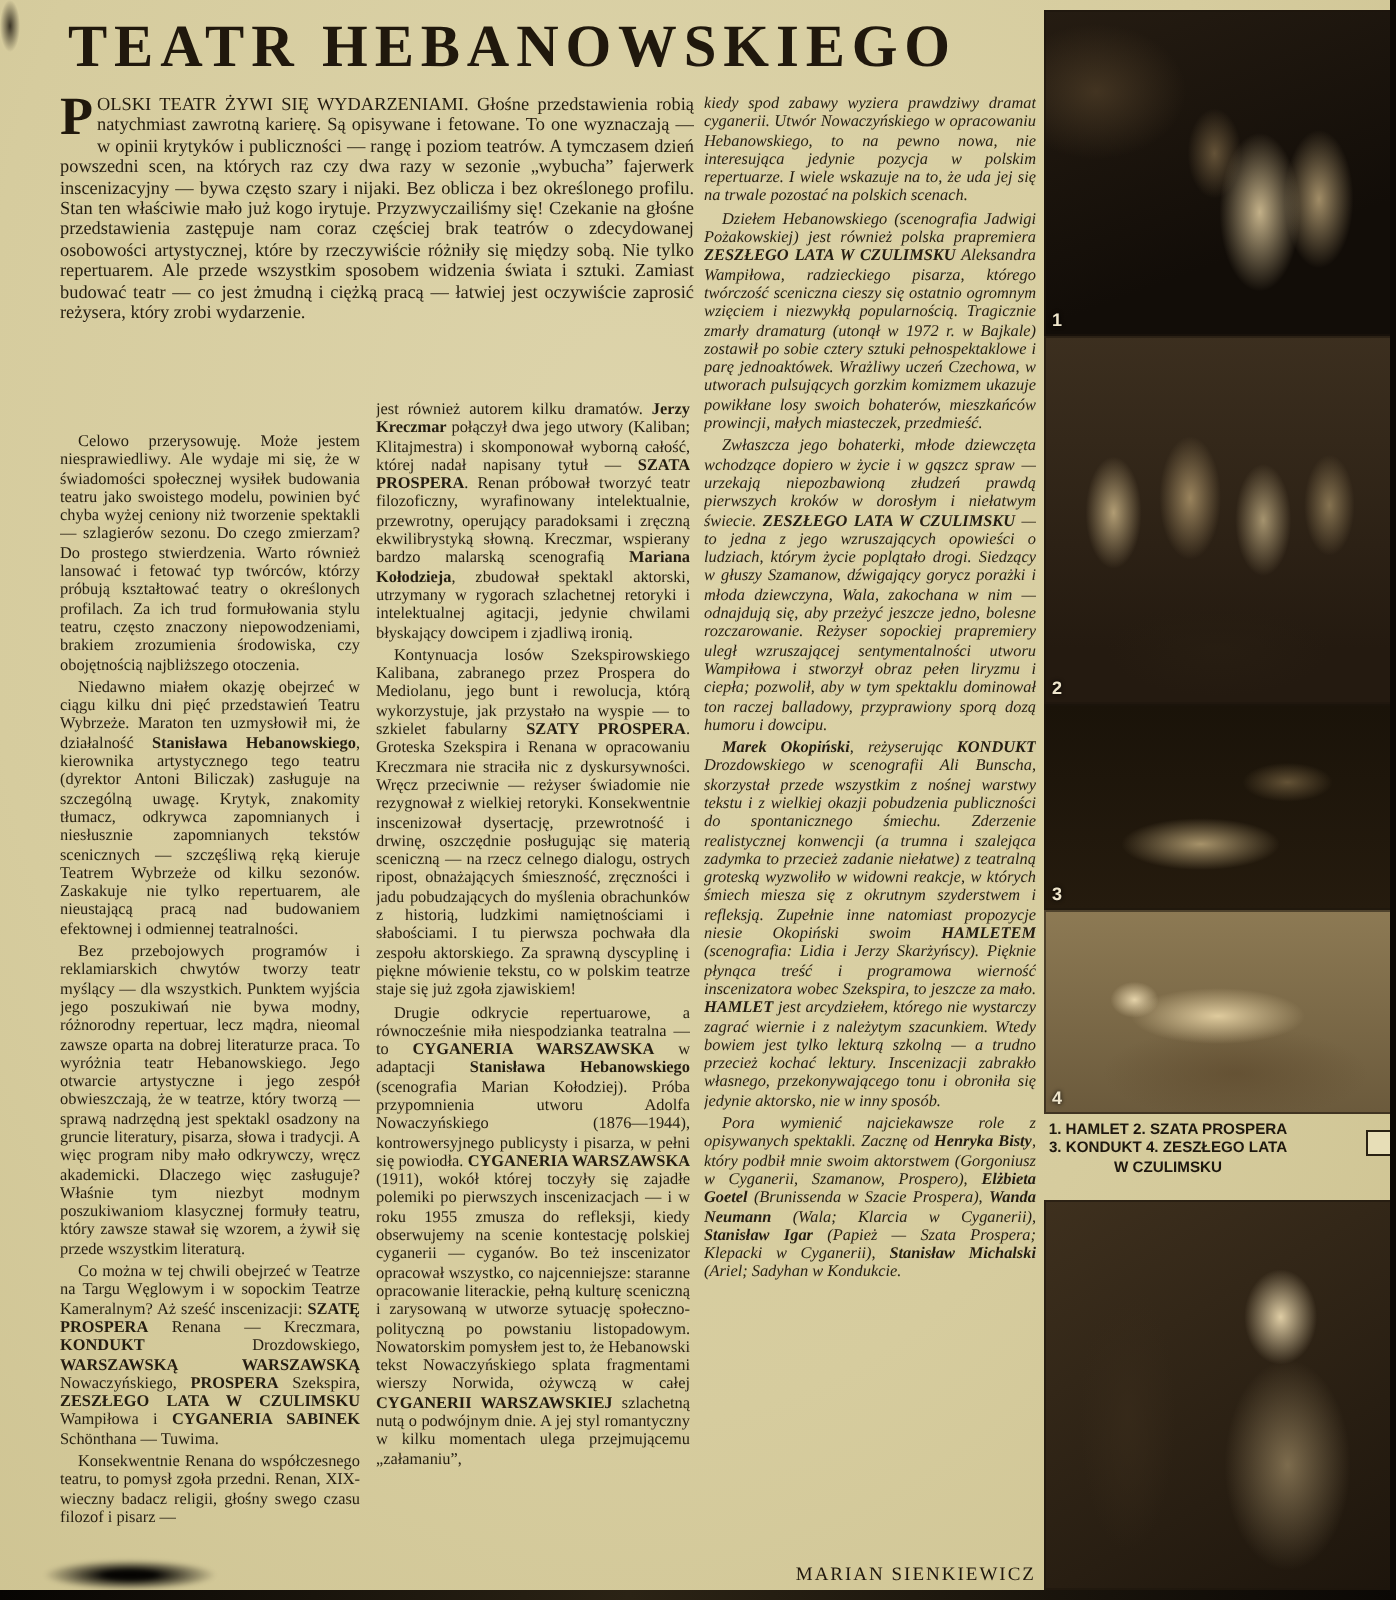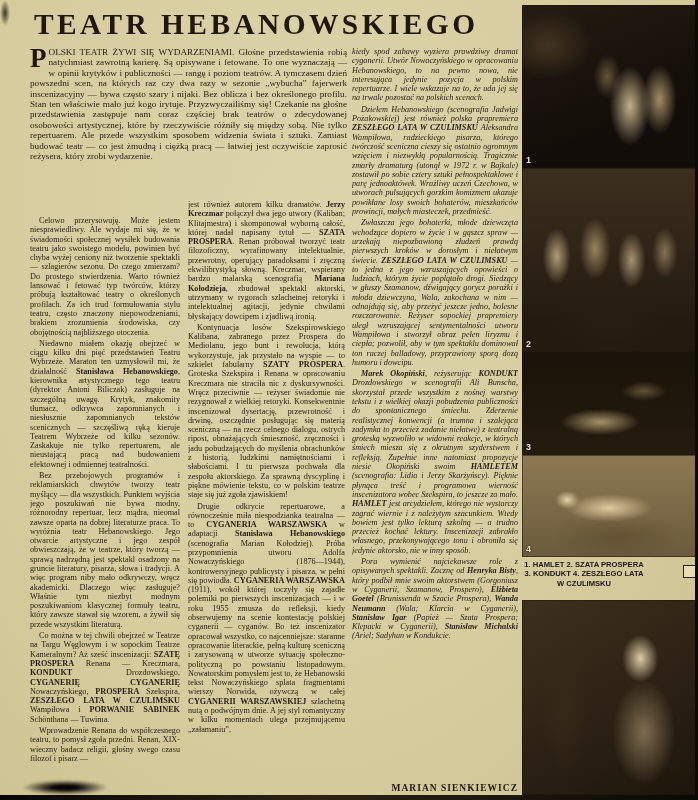--- a/index.html
+++ b/index.html
@@ -50,21 +50,21 @@
   }
   .col { position: absolute; font-size: 8.2px; line-height: 9.3px; }
   .col p { margin: 0 0 2px 0; text-indent: 9px; }
   .no-first-indent p:first-child { text-indent: 0; }
   .col-a { left: 30px;  top: 216px; width: 150px; height: 592px; }
   .col-b { left: 188px; top: 200px; width: 157px; height: 592px; }
   .col-c { left: 352px; top: 47px;  width: 166px; height: 733px; font-style: italic; }
   .author {
     position: absolute;
     left: 352px; top: 783px; width: 166px;
-    font-size: 9.5px; font-weight: bold;
+    font-size: 9.5px; font-weight: normal;
     letter-spacing: 1px;
     text-align: right;
     color: #20180d;
   }
   
   .photos { position: absolute; left: 522px; top: 0; width: 174px; height: 800px; }
   .photo { position: absolute; left: 0; width: 174px; box-shadow: 0 0 0 1px rgba(30,22,12,.55) inset; }
   .photo-num {
     position: absolute; left: 4px; bottom: 3px;
     font-family: "Liberation Sans", sans-serif;
@@ -145,22 +145,22 @@
     <div class="title">TEATR HEBANOWSKIEGO</div>
 
     <div class="textblock intro">
       <span class="dropcap">P</span><span>OLSKI TEATR ŻYWI SIĘ WYDARZENIAMI. Głośne przedstawienia robią natychmiast zawrotną karierę. Są opisywane i fetowane. To one wyznaczają — w opinii krytyków i publiczności — rangę i poziom teatrów. A tymczasem dzień powszedni scen, na których raz czy dwa razy w sezonie „wybucha” fajerwerk inscenizacyjny — bywa często szary i nijaki. Bez oblicza i bez określonego profilu. Stan ten właściwie mało już kogo irytuje. Przyzwyczailiśmy się! Czekanie na głośne przedstawienia zastępuje nam coraz częściej brak teatrów o zdecydowanej osobowości artystycznej, które by rzeczywiście różniły się między sobą. Nie tylko repertuarem. Ale przede wszystkim sposobem widzenia świata i sztuki. Zamiast budować teatr — co jest żmudną i ciężką pracą — łatwiej jest oczywiście zaprosić reżysera, który zrobi wydarzenie.</span>
     </div>
 
     <div class="textblock col col-a">
         <p>Celowo przerysowuję. Może jestem niesprawiedliwy. Ale wydaje mi się, że w świadomości społecznej wysiłek budowania teatru jako swoistego modelu, powinien być chyba wyżej ceniony niż tworzenie spektakli — szlagierów sezonu. Do czego zmierzam? Do prostego stwierdzenia. Warto również lansować i fetować typ twórców, którzy próbują kształtować teatry o określonych profilach. Za ich trud formułowania stylu teatru, często znaczony niepowodzeniami, brakiem zrozumienia środowiska, czy obojętnością najbliższego otoczenia.</p>
         <p>Niedawno miałem okazję obejrzeć w ciągu kilku dni pięć przedstawień Teatru Wybrzeże. Maraton ten uzmysłowił mi, że działalność <b>Stanisława Hebanowskiego</b>, kierownika artystycznego tego teatru (dyrektor Antoni Biliczak) zasługuje na szczególną uwagę. Krytyk, znakomity tłumacz, odkrywca zapomnianych i niesłusznie zapomnianych tekstów scenicznych — szczęśliwą ręką kieruje Teatrem Wybrzeże od kilku sezonów. Zaskakuje nie tylko repertuarem, ale nieustającą pracą nad budowaniem efektownej i odmiennej teatralności.</p>
         <p>Bez przebojowych programów i reklamiarskich chwytów tworzy teatr myślący — dla wszystkich. Punktem wyjścia jego poszukiwań nie bywa modny, różnorodny repertuar, lecz mądra, nieomal zawsze oparta na dobrej literaturze praca. To wyróżnia teatr Hebanowskiego. Jego otwarcie artystyczne i jego zespół obwieszczają, że w teatrze, który tworzą — sprawą nadrzędną jest spektakl osadzony na gruncie literatury, pisarza, słowa i tradycji. A więc program niby mało odkrywczy, wręcz akademicki. Dlaczego więc zasługuje? Właśnie tym niezbyt modnym poszukiwaniom klasycznej formuły teatru, który zawsze stawał się wzorem, a żywił się przede wszystkim literaturą.</p>
-        <p>Co można w tej chwili obejrzeć w Teatrze na Targu Węglowym i w sopockim Teatrze Kameralnym? Aż sześć inscenizacji: <b>SZATĘ PROSPERA</b> Renana — Kreczmara, <b>KONDUKT</b> Drozdowskiego, <b>CYGANERIĘ CYGANERIĘ</b> Nowaczyńskiego, <b>PROSPERA</b> Szekspira, <b>ZESZŁEGO LATA W CZULIMSKU</b> Wampiłowa i <b>PORWANIE SABINEK</b> Schönthana — Tuwima.</p>
-        <p>Wprowadzenie Renana do współczesnego teatru, to pomysł zgoła przedni. Renan, XIX-wieczny badacz religii, głośny swego czasu filozof i pisarz —</p>
+        <p>Co można w tej chwili obejrzeć w Teatrze na Targu Węglowym i w sopockim Teatrze Kameralnym? Aż sześć inscenizacji: <b>SZATĘ PROSPERA</b> Renana — Kreczmara, <b>KONDUKT</b> Drozdowskiego, <b>WARSZAWSKĄ WARSZAWSKĄ</b> Nowaczyńskiego, <b>PROSPERA</b> Szekspira, <b>ZESZŁEGO LATA W CZULIMSKU</b> Wampiłowa i <b>CYGANERIA SABINEK</b> Schönthana — Tuwima.</p>
+        <p>Konsekwentnie Renana do współczesnego teatru, to pomysł zgoła przedni. Renan, XIX-wieczny badacz religii, głośny swego czasu filozof i pisarz —</p>
       </div>
     <div class="textblock col col-b no-first-indent">
         <p>jest również autorem kilku dramatów. <b>Jerzy Kreczmar</b> połączył dwa jego utwory (Kaliban; Klitajmestra) i skomponował wyborną całość, której nadał napisany tytuł — <b>SZATA PROSPERA</b>. Renan próbował tworzyć teatr filozoficzny, wyrafinowany intelektualnie, przewrotny, operujący paradoksami i zręczną ekwilibrystyką słowną. Kreczmar, wspierany bardzo malarską scenografią <b>Mariana Kołodzieja</b>, zbudował spektakl aktorski, utrzymany w rygorach szlachetnej retoryki i intelektualnej agitacji, jedynie chwilami błyskający dowcipem i zjadliwą ironią.</p>
         <p>Kontynuacja losów Szekspirowskiego Kalibana, zabranego przez Prospera do Mediolanu, jego bunt i rewolucja, którą wykorzystuje, jak przystało na wyspie — to szkielet fabularny <b>SZATY PROSPERA</b>. Groteska Szekspira i Renana w opracowaniu Kreczmara nie straciła nic z dyskursywności. Wręcz przeciwnie — reżyser świadomie nie rezygnował z wielkiej retoryki. Konsekwentnie inscenizował dysertację, przewrotność i drwinę, oszczędnie posługując się materią sceniczną — na rzecz celnego dialogu, ostrych ripost, obnażających śmieszność, zręczności i jadu pobudzających do myślenia obrachunków z historią, ludzkimi namiętnościami i słabościami. I tu pierwsza pochwała dla zespołu aktorskiego. Za sprawną dyscyplinę i piękne mówienie tekstu, co w polskim teatrze staje się już zgoła zjawiskiem!</p>
         <p>Drugie odkrycie repertuarowe, a równocześnie miła niespodzianka teatralna — to <b>CYGANERIA WARSZAWSKA</b> w adaptacji <b>Stanisława Hebanowskiego</b> (scenografia Marian Kołodziej). Próba przypomnienia utworu Adolfa Nowaczyńskiego (1876—1944), kontrowersyjnego publicysty i pisarza, w pełni się powiodła. <b>CYGANERIA WARSZAWSKA</b> (1911), wokół której toczyły się zajadłe polemiki po pierwszych inscenizacjach — i w roku 1955 zmusza do refleksji, kiedy obserwujemy na scenie kontestację polskiej cyganerii — cyganów. Bo też inscenizator opracował wszystko, co najcenniejsze: staranne opracowanie literackie, pełną kulturę sceniczną i zarysowaną w utworze sytuację społeczno-polityczną po powstaniu listopadowym. Nowatorskim pomysłem jest to, że Hebanowski tekst Nowaczyńskiego splata fragmentami wierszy Norwida, ożywczą w całej <b>CYGANERII WARSZAWSKIEJ</b> szlachetną nutą o podwójnym dnie. A jej styl romantyczny w kilku momentach ulega przejmującemu „załamaniu”,</p>
       </div>
     <div class="textblock col col-c no-first-indent">
         <p>kiedy spod zabawy wyziera prawdziwy dramat cyganerii. Utwór Nowaczyńskiego w opracowaniu Hebanowskiego, to na pewno nowa, nie interesująca jedynie pozycja w polskim repertuarze. I wiele wskazuje na to, że uda jej się na trwale pozostać na polskich scenach.</p>
         <p>Dziełem Hebanowskiego (scenografia Jadwigi Pożakowskiej) jest również polska prapremiera <b>ZESZŁEGO LATA W CZULIMSKU</b> Aleksandra Wampiłowa, radzieckiego pisarza, którego twórczość sceniczna cieszy się ostatnio ogromnym wzięciem i niezwykłą popularnością. Tragicznie zmarły dramaturg (utonął w 1972 r. w Bajkale) zostawił po sobie cztery sztuki pełnospektaklowe i parę jednoaktówek. Wrażliwy uczeń Czechowa, w utworach pulsujących gorzkim komizmem ukazuje powikłane losy swoich bohaterów, mieszkańców prowincji, małych miasteczek, przedmieść.</p>
         <p>Zwłaszcza jego bohaterki, młode dziewczęta wchodzące dopiero w życie i w gąszcz spraw — urzekają niepozbawioną złudzeń prawdą pierwszych kroków w dorosłym i niełatwym świecie. <b>ZESZŁEGO LATA W CZULIMSKU</b> — to jedna z jego wzruszających opowieści o ludziach, którym życie poplątało drogi. Siedzący w głuszy Szamanow, dźwigający gorycz porażki i młoda dziewczyna, Wala, zakochana w nim — odnajdują się, aby przeżyć jeszcze jedno, bolesne rozczarowanie. Reżyser sopockiej prapremiery uległ wzruszającej sentymentalności utworu Wampiłowa i stworzył obraz pełen liryzmu i ciepła; pozwolił, aby w tym spektaklu dominował ton raczej balladowy, przyprawiony sporą dozą humoru i dowcipu.</p>

